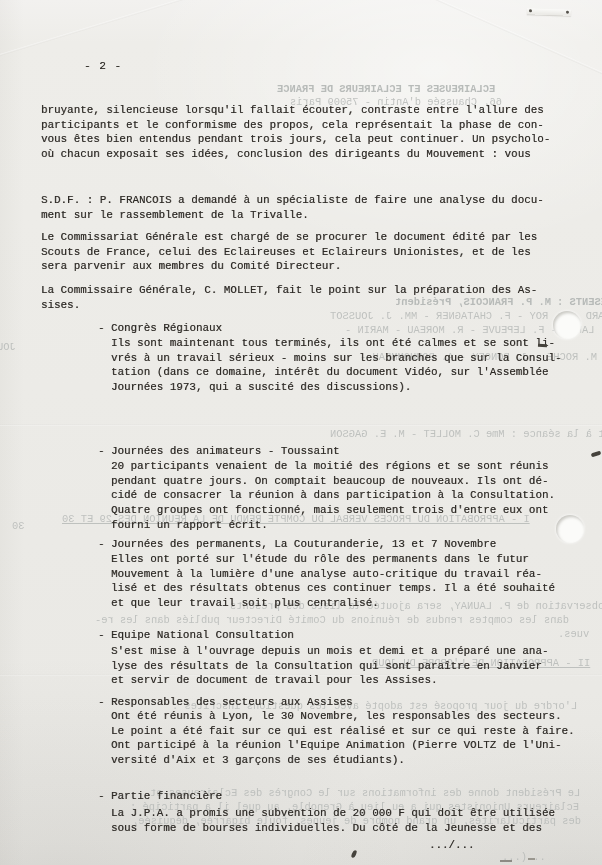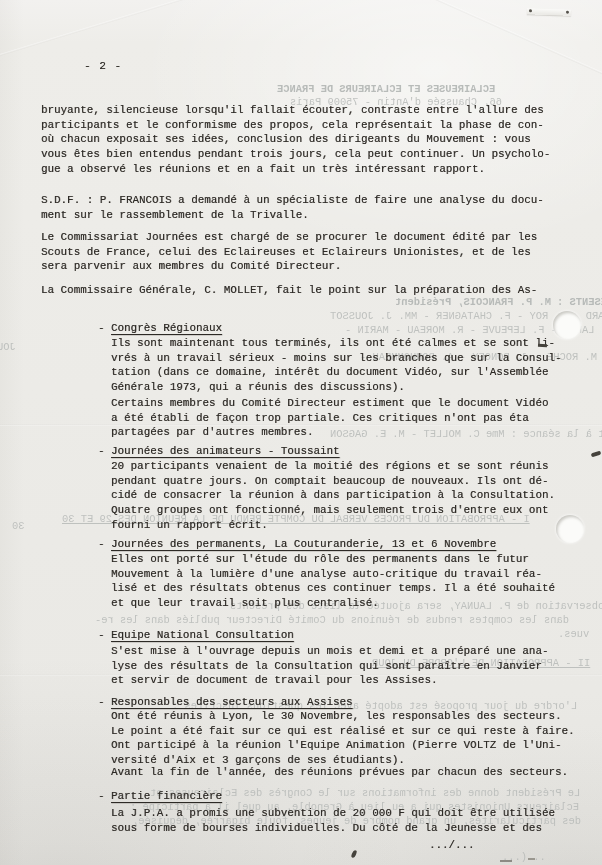--- a/index.html
+++ b/index.html
@@ -25,21 +25,21 @@
        background:linear-gradient(180deg, rgba(255,255,255,0.6), rgba(100,95,85,0.07));
        transform:rotate(24deg);}
   .cr3{left:0;top:424px;width:602px;height:2px;
        background:linear-gradient(180deg, rgba(100,95,85,0.05), rgba(255,255,255,0.4));}
   .cr4{left:0;top:674px;width:602px;height:2px;
        background:linear-gradient(180deg, rgba(100,95,85,0.045), rgba(255,255,255,0.35));}
   
   .p{position:absolute;white-space:nowrap;}
   .line{font-size:10.8px;line-height:14.65px;letter-spacing:0.05px;
         text-shadow:0.4px 0.3px 0.45px rgba(52,48,42,0.55);}
-  .head .u{text-decoration:underline;text-decoration-thickness:1px;text-underline-offset:2.5px;}
+  .head .u{text-decoration-thickness:1px;text-underline-offset:2.5px;}
   .head .dash{margin-right:6.5px;}
   .pageno{position:absolute;left:84px;top:60px;font-size:11px;letter-spacing:1px;
           text-shadow:0.4px 0.3px 0.5px rgba(52,48,42,0.6);}
   .cont{position:absolute;left:429px;top:839px;font-size:10.8px;
         text-shadow:0.4px 0.3px 0.45px rgba(52,48,42,0.55);}
   
   .bleed{position:absolute;white-space:nowrap;font-size:10.4px;line-height:13px;
          color:#b7bab8;opacity:0.85;transform:scaleX(-1);filter:blur(0.25px);}
   .bleed.strong{font-weight:bold;color:#aeb2b0;}
   .bleed.ul{text-decoration:underline;}
@@ -89,68 +89,63 @@
   <div class="bleed" style="left:132px;top:815px">des particularités, un grand nombre de jeunes, foule bigarrée, déguisée,</div>
   <div class="bleed" style="left:502px;top:851px">...(...</div>
   <div class="bleed" style="left:-28px;top:341px">JOUSSOT</div>
   <div class="bleed" style="left:12px;top:520px">30</div>
 
   <div class="pageno">- 2 -</div>
 
   <div class="p" style="left:41px;top:103px">
     <div class="line">bruyante, silencieuse lorsqu'il fallait écouter, contraste entre l'allure des</div>
     <div class="line">participants et le conformisme des propos, cela représentait la phase de con-</div>
+    <div class="line">vous êtes bien entendus pendant trois jours, cela peut continuer. Un psycholo-</div>
     <div class="line">où chacun exposait ses idées, conclusion des dirigeants du Mouvement : vous</div>
-    <div class="line">vous êtes bien entendus pendant trois jours, cela peut continuer. Un psycholo-</div>
-    <div class="line">gue a observé les réunions et en a fait un très intéressant rapport.</div>
   </div>
 
   <div class="p" style="left:41px;top:193px">
     <div class="line">S.D.F. : P. FRANCOIS a demandé à un spécialiste de faire une analyse du docu-</div>
     <div class="line">ment sur le rassemblement de la Trivalle.</div>
   </div>
 
   <div class="p" style="left:41px;top:230px">
-    <div class="line">Le Commissariat Journées est chargé de se procurer le document édité par les</div>
+    <div class="line">Le Commissariat Générale est chargé de se procurer le document édité par les</div>
     <div class="line">Scouts de France, celui des Eclaireuses et Eclaireurs Unionistes, et de les</div>
     <div class="line">sera parvenir aux membres du Comité Directeur.</div>
   </div>
 
   <div class="p" style="left:41px;top:283px">
     <div class="line">La Commissaire Générale, C. MOLLET, fait le point sur la préparation des As-</div>
+    <div class="line">sises.</div>
   </div>
 
   <div class="p head" style="left:98px;top:321px">
     <div class="line"><span class="dash">-</span><span class="u">Congrès Régionaux</span></div>
   </div>
   <div class="p" style="left:111px;top:336px">
     <div class="line">Ils sont maintenant tous terminés, ils ont été calmes et se sont li-</div>
     <div class="line">vrés à un travail sérieux - moins sur les branches que sur la Consul-</div>
     <div class="line">tation (dans ce domaine, intérêt du document Vidéo, sur l'Assemblée</div>
-    <div class="line">Générale 1973, qui a réunis des discussions).</div>
-  </div>
-  <div class="p" style="left:111px;top:396px">
-    <div class="line">Certains membres du Comité Directeur estiment que le document Vidéo</div>
-    <div class="line">a été établi de façon trop partiale. Ces critiques n'ont pas éta</div>
-    <div class="line">partagées par d'autres membres.</div>
+    <div class="line">Journées 1973, qui a suscité des discussions).</div>
   </div>
 
   <div class="p head" style="left:98px;top:444px">
     <div class="line"><span class="dash">-</span><span class="u">Journées des animateurs - Toussaint</span></div>
   </div>
   <div class="p" style="left:111px;top:459px">
     <div class="line">20 participants venaient de la moitié des régions et se sont réunis</div>
     <div class="line">pendant quatre jours. On comptait beaucoup de nouveaux. Ils ont dé-</div>
     <div class="line">cidé de consacrer la réunion à dans participation à la Consultation.</div>
     <div class="line">Quatre groupes ont fonctionné, mais seulement trois d'entre eux ont</div>
     <div class="line">fourni un rapport écrit.</div>
   </div>
 
   <div class="p head" style="left:98px;top:537px">
-    <div class="line"><span class="dash">-</span><span class="u">Journées des permanents, La Couturanderie, 13 et 6 Novembre</span></div>
+    <div class="line"><span class="dash">-</span><span class="u">Journées des permanents, La Couturanderie, 13 et 7 Novembre</span></div>
   </div>
   <div class="p" style="left:111px;top:552px">
     <div class="line">Elles ont porté sur l'étude du rôle des permanents dans le futur</div>
     <div class="line">Mouvement à la lumière d'une analyse auto-critique du travail réa-</div>
     <div class="line">lisé et des résultats obtenus ces continuer temps. Il a été souhaité</div>
     <div class="line">et que leur travail soit plus centralisé.</div>
   </div>
 
   <div class="p head" style="left:98px;top:628px">
     <div class="line"><span class="dash">-</span><span class="u">Equipe National Consultation</span></div>
@@ -162,23 +157,20 @@
   </div>
 
   <div class="p head" style="left:98px;top:695px">
     <div class="line"><span class="dash">-</span><span class="u">Responsables des secteurs aux Assises</span></div>
   </div>
   <div class="p" style="left:111px;top:709px">
     <div class="line">Ont été réunis à Lyon, le 30 Novembre, les responsables des secteurs.</div>
     <div class="line">Le point a été fait sur ce qui est réalisé et sur ce qui reste à faire.</div>
     <div class="line">Ont participé à la réunion l'Equipe Animation (Pierre VOLTZ de l'Uni-</div>
     <div class="line">versité d'Aix et 3 garçons de ses étudiants).</div>
-  </div>
-  <div class="p" style="left:111px;top:765px">
-    <div class="line">Avant la fin de l'année, des réunions prévues par chacun des secteurs.</div>
   </div>
 
   <div class="p head" style="left:98px;top:789px">
     <div class="line"><span class="dash">-</span><span class="u">Partie financière</span></div>
   </div>
   <div class="p" style="left:111px;top:806px">
     <div class="line">La J.P.A. a promis une subvention de 20 000 F qui doit être utilisée</div>
     <div class="line">sous forme de bourses individuelles. Du côté de la Jeunesse et des</div>
   </div>
 

